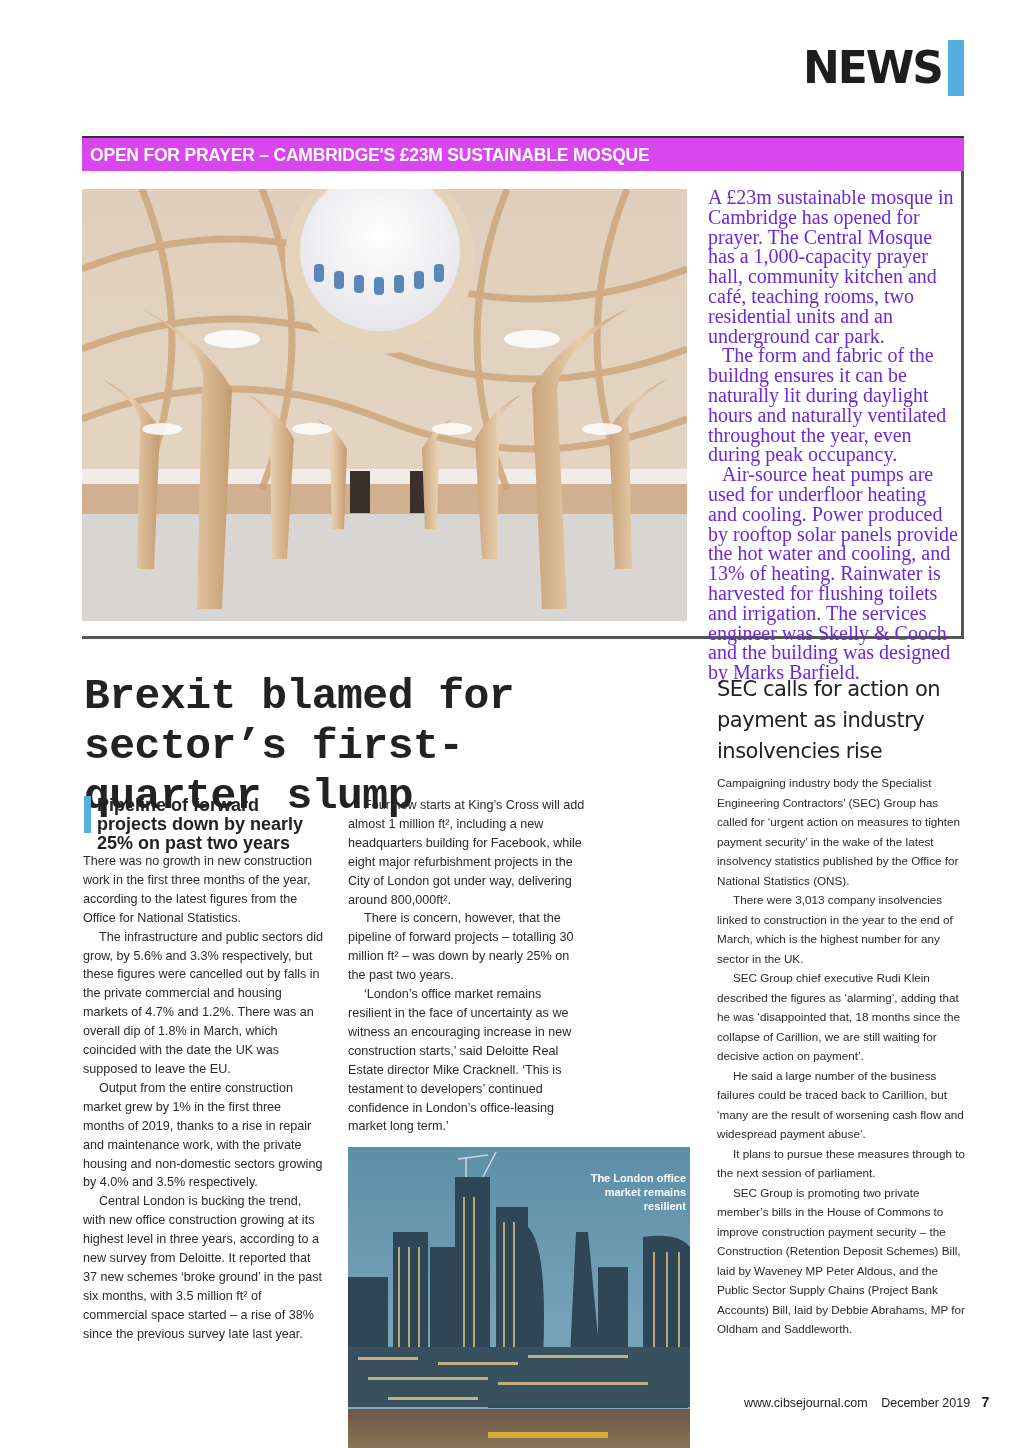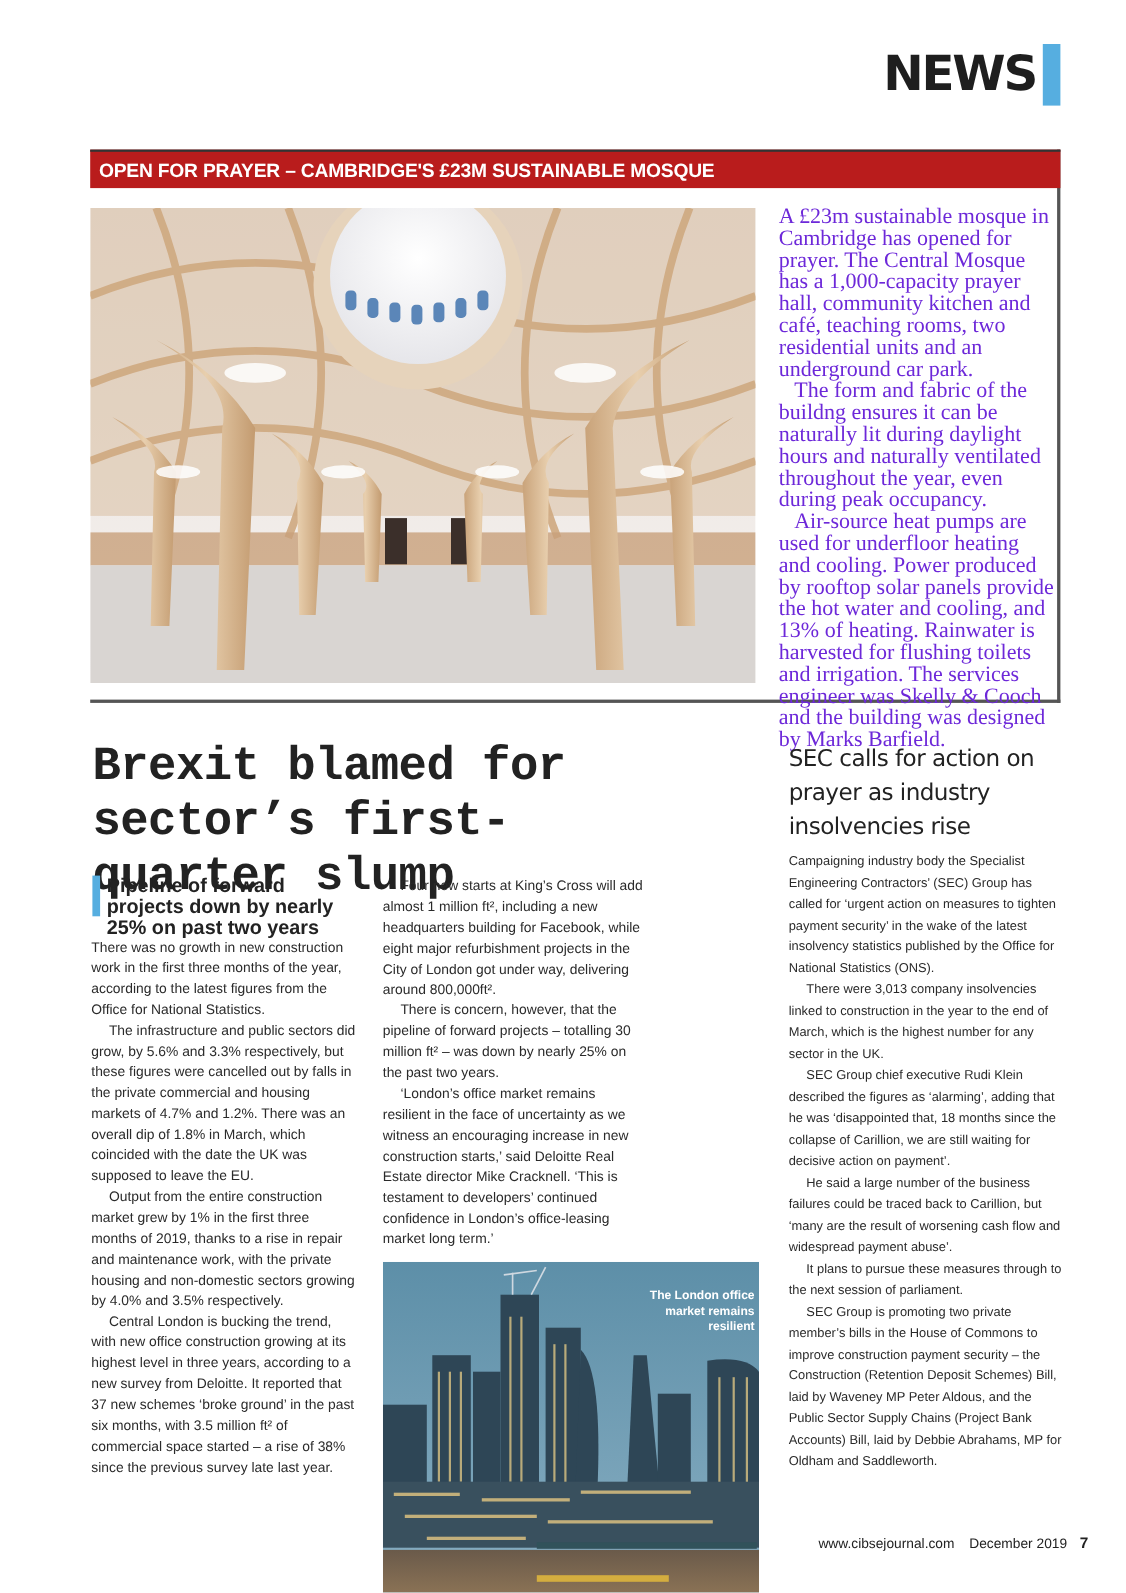--- a/index.html
+++ b/index.html
@@ -3,21 +3,21 @@
 <meta charset="utf-8">
 <style>
   html, body { margin: 0; padding: 0; background: #ffffff; }
   body { width: 1024px; height: 1448px; position: relative; overflow: hidden; font-family: "Liberation Sans", sans-serif; color: #222; }
 
   .section-tag { position: absolute; top: 40px; right: 60px; display: flex; align-items: center; }
   .section-tag .label { font-family: "DejaVu Sans", sans-serif; font-weight: bold; font-size: 44px; color: #1e1e1e; letter-spacing: -2px; line-height: 1; margin-left: 32px; }
   .section-tag .bar { width: 16px; height: 56px; background: #56aee0; margin-left: 6px; }
 
   .feature-box { position: absolute; left: 82px; top: 136px; width: 882px; height: 503px; border-right: 3px solid #555; border-bottom: 3px solid #555; box-sizing: border-box; }
-  .feature-header { position: absolute; left: 0; top: 0; width: 882px; height: 35px; background: #b91c1c; border-top: 2px solid #333; box-sizing: border-box; }
+  .feature-header { position: absolute; left: 0; top: 0; width: 882px; height: 35px; background: #d946ef; border-top: 2px solid #333; box-sizing: border-box; }
   .feature-header span { position: absolute; left: 8px; top: 7px; font-family: "Liberation Sans", sans-serif; font-weight: bold; font-size: 17.5px; color: #ffffff; letter-spacing: -0.2px; }
   .feature-photo { position: absolute; left: 0; top: 53px; width: 605px; height: 432px; overflow: hidden; }
   .feature-text { position: absolute; left: 626px; top: 52px; width: 250px; font-family: "Liberation Serif", serif; font-size: 20px; line-height: 19.8px; color: #6d28d9; }
   .feature-text p { margin: 0; }
   .feature-text p + p { text-indent: 14px; }
 
   .headline { position: absolute; left: 84px; top: 672px; width: 520px; font-family: Liberation Mono, monospace; font-weight: bold; font-size: 43px; line-height: 50px; color: #222; letter-spacing: -0.5px; }
 
   .standfirst { position: absolute; left: 84px; top: 796px; width: 240px; display: flex; }
   .standfirst .bar { width: 7px; height: 37px; background: #56aee0; margin-right: 6px; flex: none; }
@@ -192,21 +192,21 @@
     <rect x="140" y="285" width="120" height="6" fill="#d4ad3f"></rect>
     <g stroke="#cfd8e0" stroke-width="1.5">
       <line x1="118" y1="30" x2="118" y2="10"></line>
       <line x1="110" y1="12" x2="140" y2="8"></line>
       <line x1="135" y1="30" x2="148" y2="5"></line>
     </g>
   </svg>
   <div class="london-caption" style="width:110px;">The London office market remains resilient</div>
 </div>
 
-<h2 class="side-headline" style="margin:0;font-weight:normal;">SEC calls for action on prayer as industry insolvencies rise</h2>
+<h2 class="side-headline" style="margin:0;font-weight:normal;">SEC calls for action on payment as industry insolvencies rise</h2>
 
 <div class="col col3">
   <p>Campaigning industry body the Specialist Engineering Contractors’ (SEC) Group has called for ‘urgent action on measures to tighten payment security’ in the wake of the latest insolvency statistics published by the Office for National Statistics (ONS).</p>
   <p class="ind">There were 3,013 company insolvencies linked to construction in the year to the end of March, which is the highest number for any sector in the UK.</p>
   <p class="ind">SEC Group chief executive Rudi Klein described the figures as ‘alarming’, adding that he was ‘disappointed that, 18 months since the collapse of Carillion, we are still waiting for decisive action on payment’.</p>
   <p class="ind">He said a large number of the business failures could be traced back to Carillion, but ‘many are the result of worsening cash flow and widespread payment abuse’.</p>
   <p class="ind">It plans to pursue these measures through to the next session of parliament.</p>
   <p class="ind">SEC Group is promoting two private member’s bills in the House of Commons to improve construction payment security – the Construction (Retention Deposit Schemes) Bill, laid by Waveney MP Peter Aldous, and the Public Sector Supply Chains (Project Bank Accounts) Bill, laid by Debbie Abrahams, MP for Oldham and Saddleworth.</p>
 </div>
 

